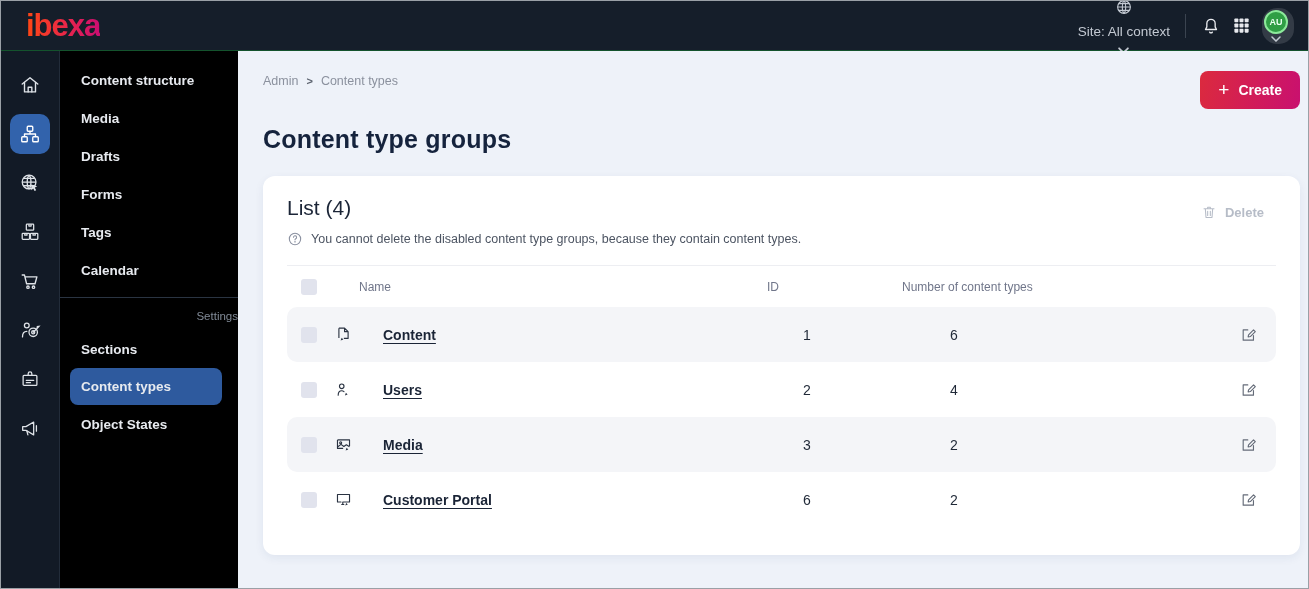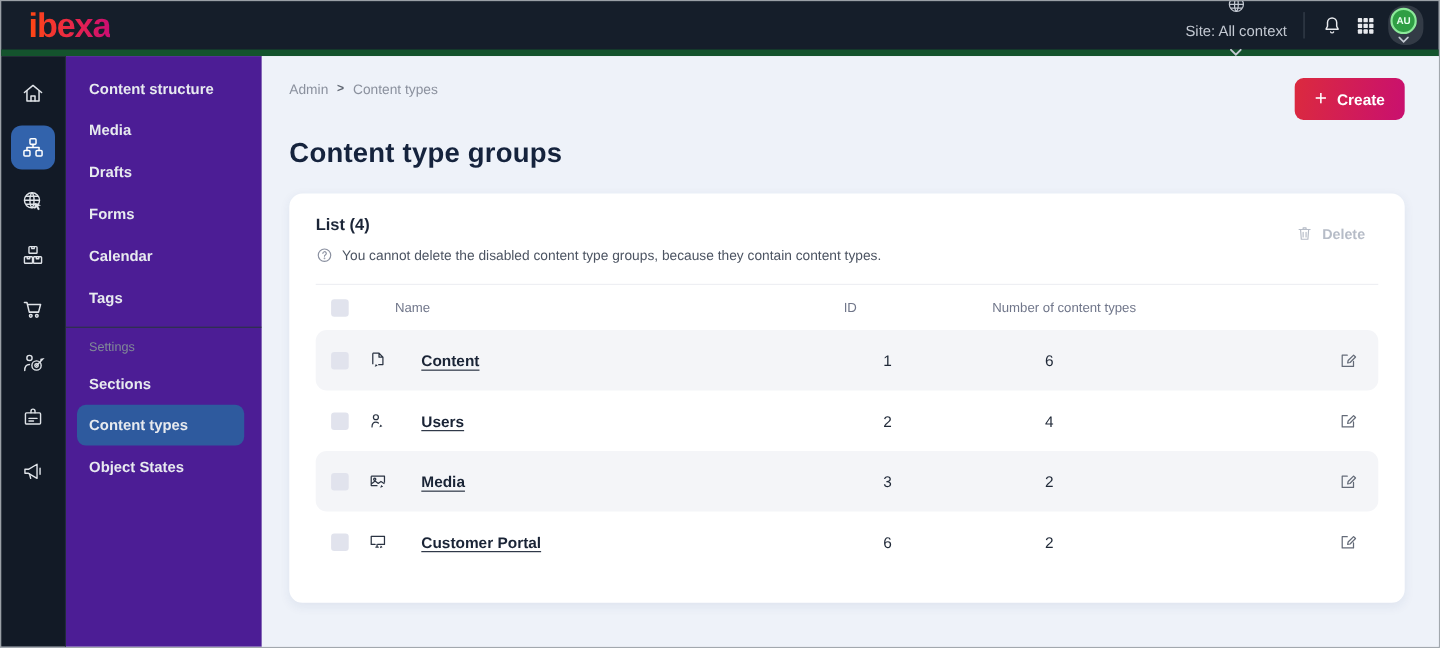--- a/index.html
+++ b/index.html
@@ -5,21 +5,21 @@
   * { margin:0; padding:0; box-sizing:border-box; }
   html,body { background:#ffffff; }
   body { font-family:"Liberation Sans", sans-serif; }
   .frame {
     width:1309px; height:589px; border:1px solid #9aa0a6;
     display:flex; flex-direction:column; overflow:hidden; background:#eef2f9;
   }
   
   .topbar {
     height:50px; flex:none; background:#151e2a; display:flex; align-items:center;
-    padding:0 14px 0 25px; border-bottom:6px solid #14532d;
+    padding:0 14px 0 25px; border-bottom:1px solid #14532d;
   }
   .logo {
     font-size:31px; font-weight:bold; letter-spacing:-1px; line-height:1;
     background:linear-gradient(90deg,#ff4713 0%,#e8264a 55%,#cb0d72 100%);
     -webkit-background-clip:text; background-clip:text; color:transparent;
     margin-right:auto; cursor:pointer;
   }
   .searchbox {
     width:480px; height:33px; background:#29323f; border-radius:8px;
     display:flex; align-items:center; padding:0 12px 0 16px; flex:none;
@@ -42,51 +42,51 @@
   .body-row { flex:1; display:flex; min-height:0; }
   .icon-rail {
     width:59px; flex:none; background:#121a26; border-right:1px solid #222c3a;
     display:flex; flex-direction:column; align-items:center; padding-top:14px; gap:9px;
   }
   .rail-btn {
     width:40px; height:40px; border:none; background:transparent; border-radius:10px;
     display:flex; align-items:center; justify-content:center; cursor:pointer; color:#dfe3e8; flex:none;
   }
   .rail-btn.active { background:#3263ac; }
-  .menu-panel { width:178px; flex:none; background:#4c1d95; padding-top:10px; }
+  .menu-panel { width:178px; flex:none; background:#000000; padding-top:10px;text-align:right; }
   .menu-item {
     height:38px; display:flex; align-items:center; padding-left:21px;
     color:#e7eaef; font-size:13.5px; font-weight:600; cursor:pointer;
   }
   .menu-item.selected {
     background:#2e5a9e; border-radius:8px; margin:0 16px 0 10px; padding-left:11px; height:37px;
   }
   .menu-divider { height:1px; background:#2a3442; margin:8px 0 6px 0; }
   .menu-section-label { padding:6px 0 8px 21px; color:#818a97; font-size:11.5px; }
   
-  .main { flex:1; background:#eef2f9; padding:0 31px 0 25px; overflow:hidden; }
+  .main { flex:1; background:#eef2f9; padding:0 8px 0 25px; overflow:hidden; }
   .main-header { display:flex; justify-content:space-between; align-items:flex-start; margin-top:20px; }
   .breadcrumb { display:flex; align-items:center; gap:8px; font-size:12.5px; color:#8b919e; margin-top:3px; }
   .breadcrumb .sep { font-weight:bold; color:#5d6470; font-size:11px; }
   .crumb-link { cursor:pointer; }
   .create-btn {
     height:38px; padding:0 18px; border:none; border-radius:8px; cursor:pointer;
     background:linear-gradient(100deg,#db2a3e 0%,#c9106f 100%);
     color:#ffffff; font-size:14px; font-weight:600; display:flex; align-items:center; gap:9px;
     font-family:"Liberation Sans", sans-serif;
   }
   .create-plus { font-size:19px; font-weight:400; line-height:1; margin-top:-2px; }
   .page-title { font-size:25px; font-weight:800; color:#15233d; margin-top:16px; letter-spacing:.2px; }
   
   .card {
     margin-top:22px; background:#ffffff; border-radius:12px;
     box-shadow:0 3px 10px rgba(30,60,120,.07); padding:20px 24px 28px 24px;
   }
   .card-header { display:flex; justify-content:space-between; align-items:flex-start; }
-  .list-title { font-size:15px; font-weight:700; color:#1b2537; }
+  .list-title { font-size:21px; font-weight:400; color:#1b2537; }
   .list-info { display:flex; align-items:center; gap:8px; margin-top:11px; color:#4c5462; font-size:12.5px; }
   .delete-btn {
     display:flex; align-items:center; gap:8px; background:none; border:none;
     color:#b6bcc7; font-size:13px; font-weight:600; cursor:not-allowed; margin-top:8px; margin-right:12px;
     font-family:"Liberation Sans", sans-serif;
   }
   .table { margin-top:18px; }
   .t-row {
     display:grid; grid-template-columns:22px 36px 408px 135px 1fr 28px;
     align-items:center; padding:0 14px;
@@ -227,22 +227,22 @@
             <path d="M19 9.5v6M8.5 15l1.2 4.5"></path>
         </svg>
       </button>
     </nav>
 
     <nav class="menu-panel">
       <div class="menu-item">Content structure</div>
       <div class="menu-item">Media</div>
       <div class="menu-item">Drafts</div>
       <div class="menu-item">Forms</div>
+      <div class="menu-item">Tags</div>
       <div class="menu-item">Calendar</div>
-      <div class="menu-item">Tags</div>
       <div class="menu-divider"></div>
       <div class="menu-section-label">Settings</div>
       <div class="menu-item">Sections</div>
       <div class="menu-item selected">Content types</div>
       <div class="menu-item">Object States</div>
     </nav>
 
     <main class="main">
       <div class="main-header">
         <div class="breadcrumb">

